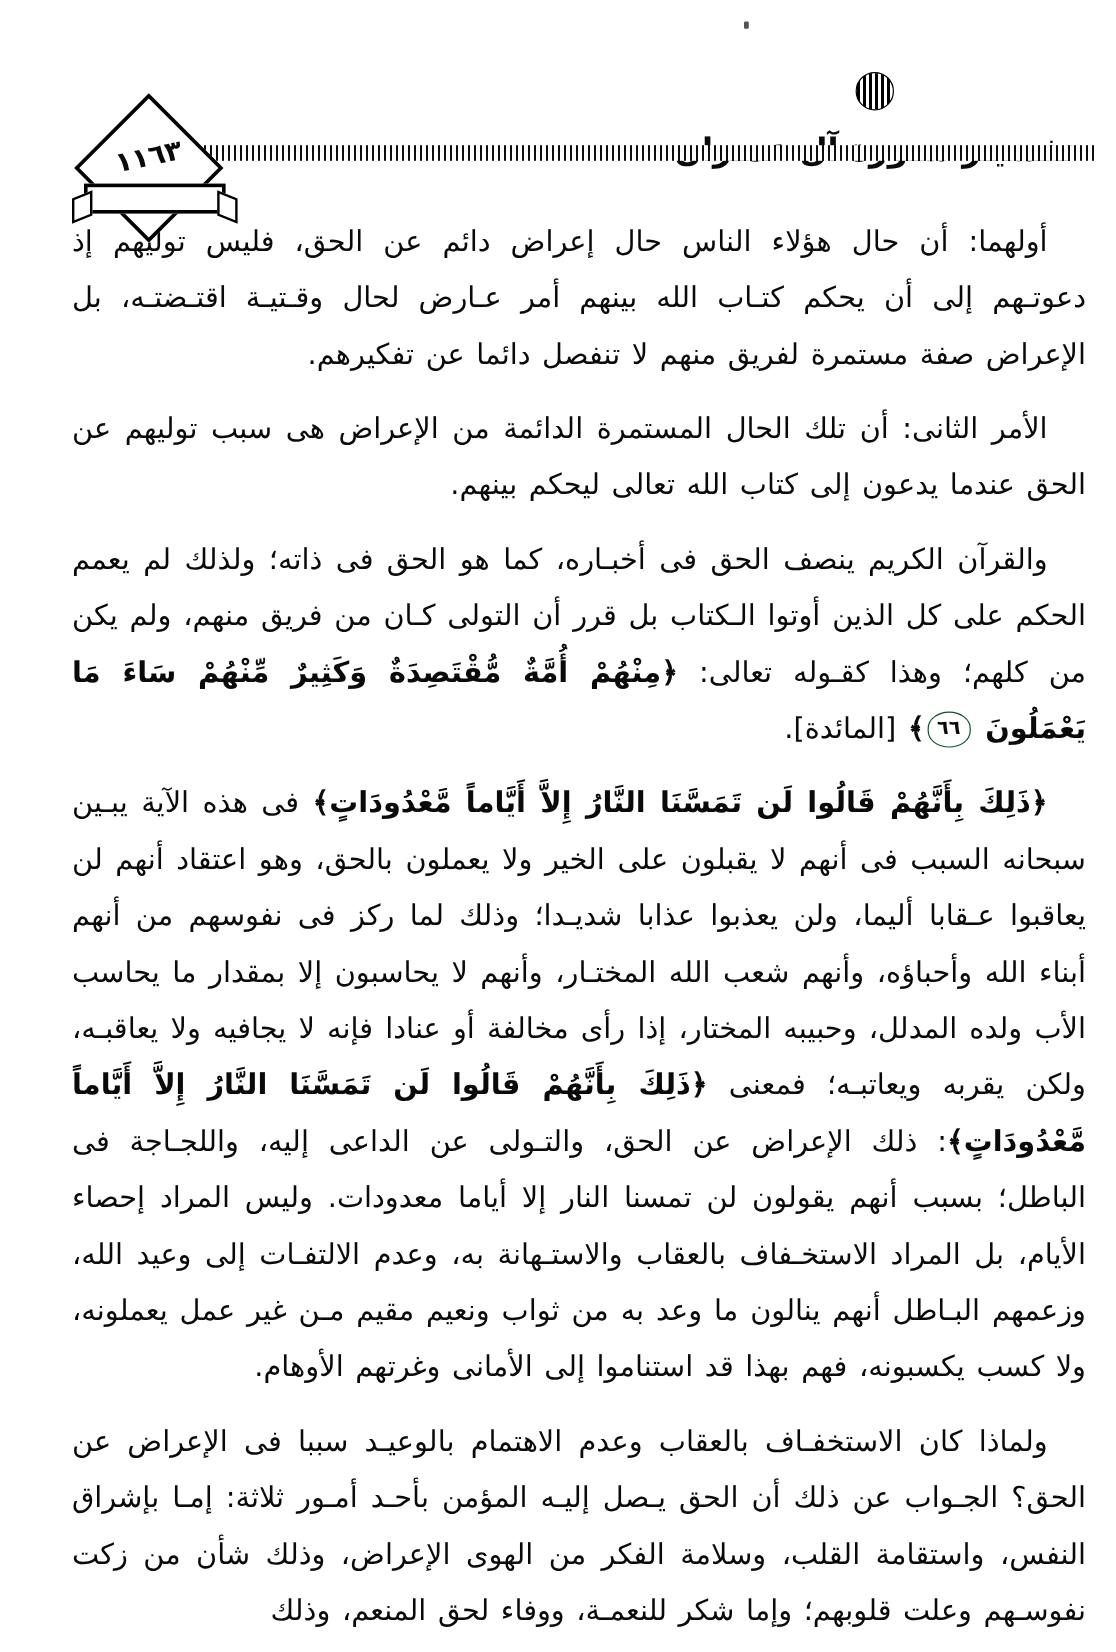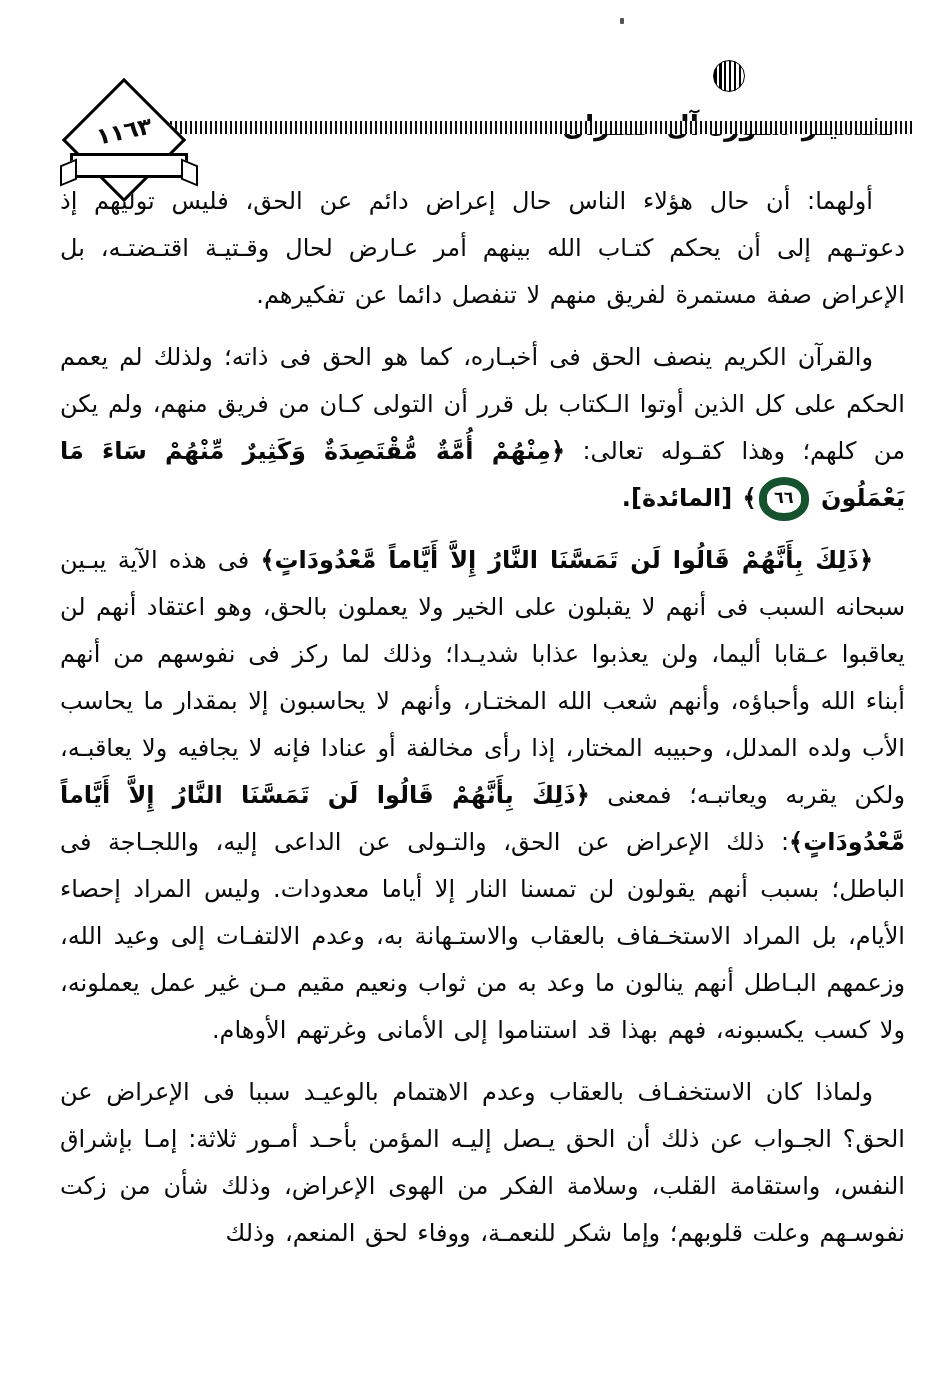--- a/index.html
+++ b/index.html
@@ -57,25 +57,25 @@
   }
   .text-body p{
     margin:0 0 15px 0;
     font-size:24px;line-height:47px;word-spacing:2px;
     text-indent:32px;
   }
   .quran{font-weight:bold;}
   .ayah-badge{
     display:inline-block;min-width:26px;height:28px;line-height:25px;
     padding:0 4px;margin:0 2px;
-    border:8px solid #14532d;border-radius:50% / 46%;
+    border:1px solid #14532d;border-radius:50% / 46%;
     text-align:center;font-weight:bold;font-size:16px;vertical-align:middle;
     text-indent:0;
   }
-  .source-ref{font-weight:bold;}
+  .source-ref{font-weight:normal;}
 </style>
 </head>
 <body>
 
 <div class="page">
 
   <div class="ink-speck"></div>
 
   <header>
     <div class="header-title-row">
@@ -90,20 +90,23 @@
     </div>
     <div class="page-num-ribbon"></div>
   </header>
 
   <main class="text-body">
 
     <p>
       <span>أولهما: أن حال هؤلاء الناس حال إعراض دائم عن الحق، فليس توليهم إذ دعوتـهم إلى أن يحكم كتـاب الله بينهم أمر عـارض لحال وقـتيـة اقتـضتـه، بل الإعراض صفة مستمرة لفريق منهم لا تنفصل دائما عن تفكيرهم.</span>
     </p>
 
+    <p>
+      <span>الأمر الثانى: أن تلك الحال المستمرة الدائمة من الإعراض هى سبب توليهم عن الحق عندما يدعون إلى كتاب الله تعالى ليحكم بينهم.</span>
+    </p>
 
     <p>
       <span>والقرآن الكريم ينصف الحق فى أخبـاره، كما هو الحق فى ذاته؛ ولذلك لم يعمم الحكم على كل الذين أوتوا الـكتاب بل قرر أن التولى كـان من فريق منهم، ولم يكن من كلهم؛ وهذا كقـوله تعالى: </span><span class="quran">﴿مِنْهُمْ أُمَّةٌ مُّقْتَصِدَةٌ وَكَثِيرٌ مِّنْهُمْ سَاءَ مَا يَعْمَلُونَ </span><span class="ayah-badge">٦٦</span><span class="quran">﴾</span><span class="source-ref"> [المائدة].</span>
     </p>
 
     <p>
       <span class="quran">﴿ذَلِكَ بِأَنَّهُمْ قَالُوا لَن تَمَسَّنَا النَّارُ إِلاَّ أَيَّاماً مَّعْدُودَاتٍ﴾</span><span> فى هذه الآية يبـين سبحانه السبب فى أنهم لا يقبلون على الخير ولا يعملون بالحق، وهو اعتقاد أنهم لن يعاقبوا عـقابا أليما، ولن يعذبوا عذابا شديـدا؛ وذلك لما ركز فى نفوسهم من أنهم أبناء الله وأحباؤه، وأنهم شعب الله المختـار، وأنهم لا يحاسبون إلا بمقدار ما يحاسب الأب ولده المدلل، وحبيبه المختار، إذا رأى مخالفة أو عنادا فإنه لا يجافيه ولا يعاقبـه، ولكن يقربه ويعاتبـه؛ فمعنى </span><span class="quran">﴿ذَلِكَ بِأَنَّهُمْ قَالُوا لَن تَمَسَّنَا النَّارُ إِلاَّ أَيَّاماً مَّعْدُودَاتٍ﴾</span><span>: ذلك الإعراض عن الحق، والتـولى عن الداعى إليه، واللجـاجة فى الباطل؛ بسبب أنهم يقولون لن تمسنا النار إلا أياما معدودات. وليس المراد إحصاء الأيام، بل المراد الاستخـفاف بالعقاب والاستـهانة به، وعدم الالتفـات إلى وعيد الله، وزعمهم البـاطل أنهم ينالون ما وعد به من ثواب ونعيم مقيم مـن غير عمل يعملونه، ولا كسب يكسبونه، فهم بهذا قد استناموا إلى الأمانى وغرتهم الأوهام.</span>
     </p>
 
     <p>

